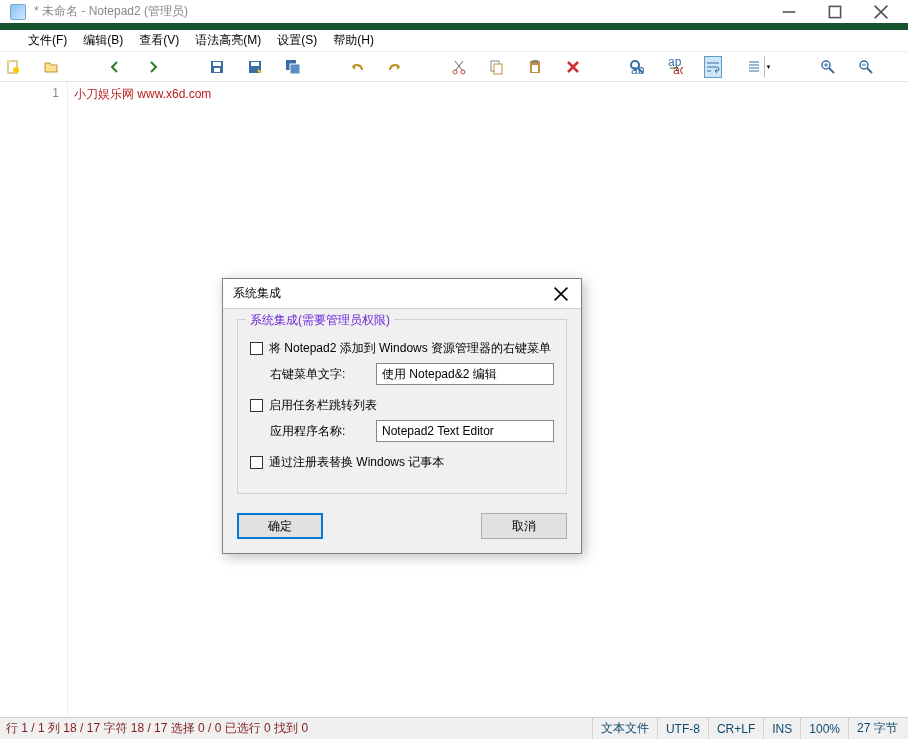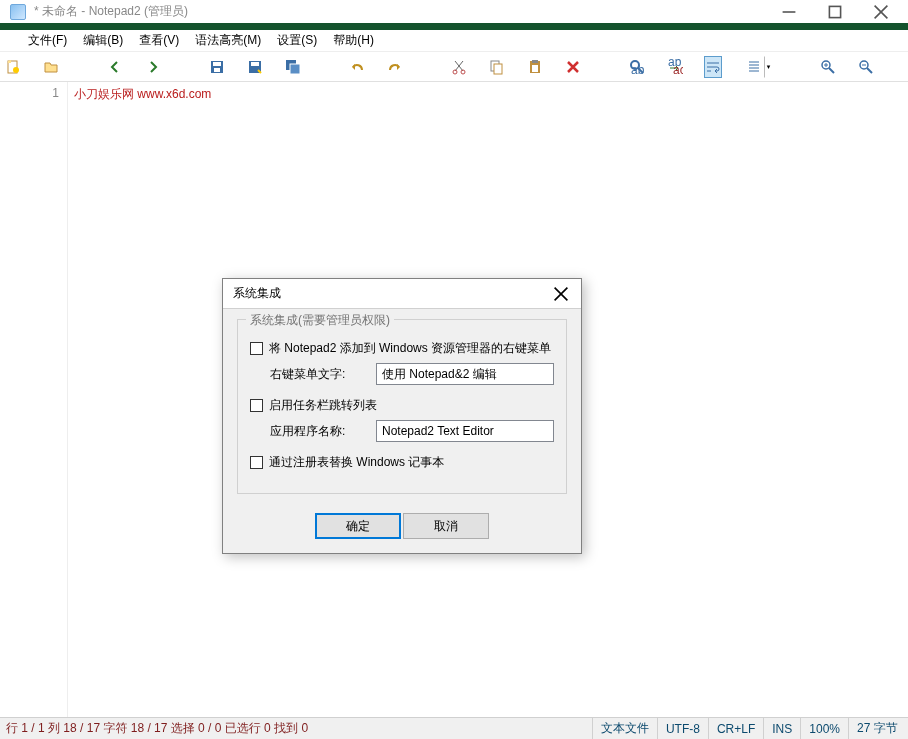--- a/index.html
+++ b/index.html
@@ -34,26 +34,26 @@
 .status-cell { padding:0 8px; border-left:1px solid #d0d0d0; color:#0c4a6e; height:100%; display:flex; align-items:center; }
 
 
 .dialog-backdrop { position:absolute; inset:0; }
 .dialog { position:absolute; left:222px; top:242px; width:360px; height:276px; background:#f0f0f0; border:1px solid #808080; box-shadow: 3px 3px 12px rgba(0,0,0,0.25); display:flex; flex-direction:column;margin-top:36px; }
 .dialog-title { height:30px; background:#fff; display:flex; align-items:center; padding-left:10px; border-bottom:1px solid #d0d0d0; }
 .dialog-title-text { flex:1; color:#000; }
 .dialog-close { width:40px; height:100%; display:flex; align-items:center; justify-content:center; font-size:14px; }
 .dialog-body { flex:1; padding:10px 14px; }
 .groupbox { border:1px solid #d0d0d0; padding:14px 12px 16px; position:relative; }
-.groupbox-label { position:absolute; top:-8px; left:8px; background:#f0f0f0; padding:0 4px; color:#737373;text-align:center; }
+.groupbox-label { position:absolute; top:-8px; left:8px; background:#f0f0f0; padding:0 4px; color:#6d28d9;text-align:center; }
 .dlg-row { display:flex; align-items:center; margin:6px 0; }
 .checkbox { width:13px; height:13px; border:1px solid #333; background:#fff; margin-right:6px; flex-shrink:0; }
 .dlg-label { margin-left: 20px; width: 120px; color:#000; }
 .dlg-input { border:1px solid #828790; padding:3px 5px; background:#fff; color:#000; width: 200px; }
-.dialog-buttons { display:flex; justify-content:center; gap:2px; padding:8px 14px 14px; }
+.dialog-buttons { display:flex; justify-content:space-between; gap:2px; padding:8px 14px 14px; }
 .dlg-btn { width:86px; height:26px; border:1px solid #adadad; background:#e1e1e1; display:flex; align-items:center; justify-content:center; }
 .dlg-btn.primary { border:2px solid #0078d7; background:#e1e1e1; }
 
 svg { width:16px; height:16px; }
 </style>
 </head>
 <body>
 
 <div class="titlebar">
   <div class="app-icon"></div>

